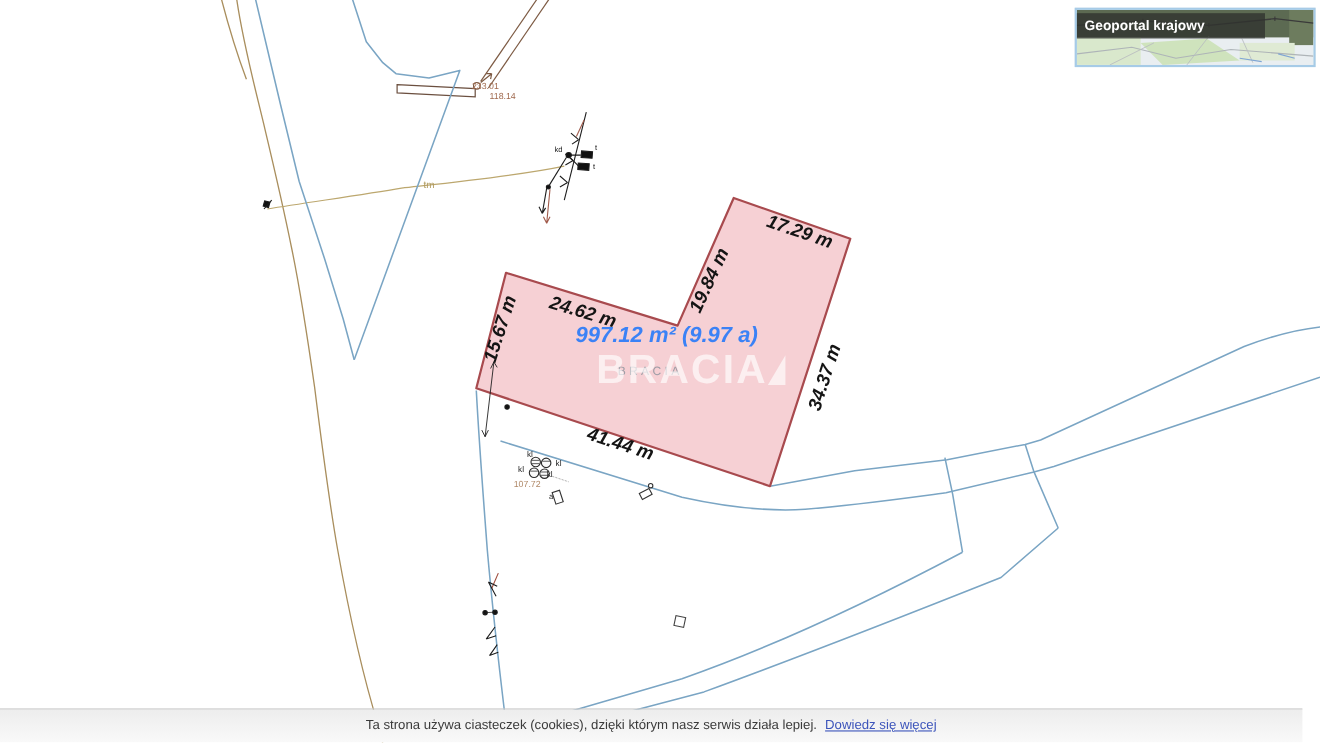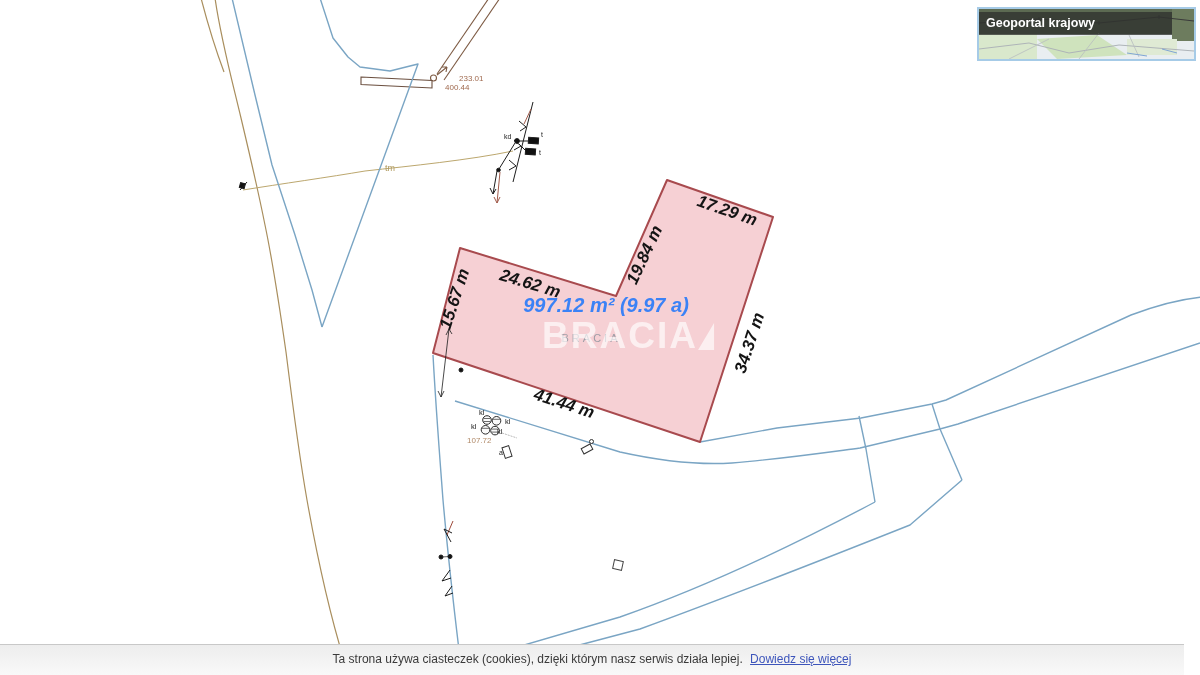--- a/index.html
+++ b/index.html
@@ -29,21 +29,21 @@
 
   .watermark{position:absolute;left:628px;top:336px;transform:translate(-50%,-50%);
     display:flex;align-items:center;z-index:4;pointer-events:none;}
   .watermark span.wm-txt{font-weight:bold;font-size:37px;letter-spacing:2px;
     color:rgba(255,255,255,0.66);font-family:"Liberation Sans",sans-serif;}
   .wm-tri{width:0;height:0;border-left:16px solid transparent;
     border-bottom:27px solid rgba(255,255,255,0.66);display:inline-block;}
 
   .widget{position:absolute;left:977px;top:7px;width:219px;height:54px;z-index:5;
     border:2px solid #a6cbe7;background:#e9eef1;box-sizing:border-box;}
-  .widget-titlebar{position:absolute;left:0;top:3px;width:193px;height:23px;
+  .widget-titlebar{position:absolute;left:0;top:3px;width:171px;height:23px;
     background:rgba(48,50,46,0.78);color:#fff;font-weight:bold;font-size:12.5px;
     line-height:23px;padding-left:7px;box-sizing:border-box;}
 
   .cookie-bar{position:absolute;left:0;bottom:0;width:1184px;height:30px;z-index:6;
     border-top:1px solid #c8c8c8;background:linear-gradient(#ededed,#f9f9f9);
     text-align:center;font-size:12px;color:#3a3a3a;line-height:29px;}
   .cookie-bar a{color:#3d55bb;text-decoration:underline;cursor:pointer;margin-left:4px;}
 </style>
 </head>
 <body>
@@ -118,22 +118,22 @@
       </g>
       <path d="M502,433 L517,438" stroke="#8a8a8a" stroke-width="0.6" stroke-dasharray="2,1"></path>
 
       <rect x="-3.5" y="-5.5" width="7" height="11" transform="translate(507,452) rotate(-18)" fill="#fff" stroke="#333"></rect>
       <rect x="-5" y="-3" width="10" height="6" transform="translate(587,449) rotate(-28)" fill="#fff" stroke="#333"></rect>
       <circle cx="591.5" cy="441.5" r="2" fill="#fff" stroke="#333"></circle>
       <rect x="-4.5" y="-4.5" width="9" height="9" transform="translate(618,565) rotate(12)" fill="#fff" stroke="#444"></rect>
     </g>
   </svg>
 
-  <div class="lbl tiny brown" style="left:459px;top:74px;">233.01</div>
-  <div class="lbl tiny brown" style="left:445px;top:83px;">400.44</div>
+  <div class="lbl tiny brown" style="left:429px;top:74px;">233.01</div>
+  <div class="lbl tiny brown" style="left:445px;top:83px;">118.14</div>
   <div class="lbl tan" style="left:349px;top:163px;font-size:9px;">tm</div>
   <div class="lbl tiny" style="left:467px;top:436px;color:#b08968;">107.72</div>
   <div class="lbl" style="left:479px;top:408px;font-size:7.5px;">kl</div>
   <div class="lbl" style="left:471px;top:422px;font-size:7.5px;">kl</div>
   <div class="lbl" style="left:505px;top:417px;font-size:7.5px;">kl</div>
   <div class="lbl" style="left:497px;top:427px;font-size:7.5px;">kl</div>
   <div class="lbl" style="left:541px;top:131px;font-size:7px;">t</div>
   <div class="lbl" style="left:539px;top:149px;font-size:7px;">t</div>
   <div class="lbl" style="left:504px;top:133px;font-size:7px;">kd</div>
   <div class="lbl" style="left:499px;top:449px;font-size:7px;">a</div>

